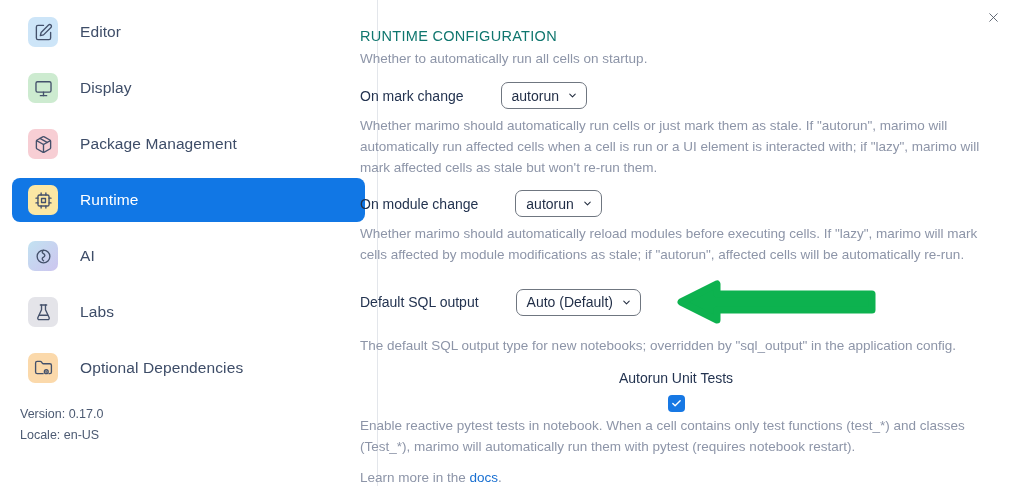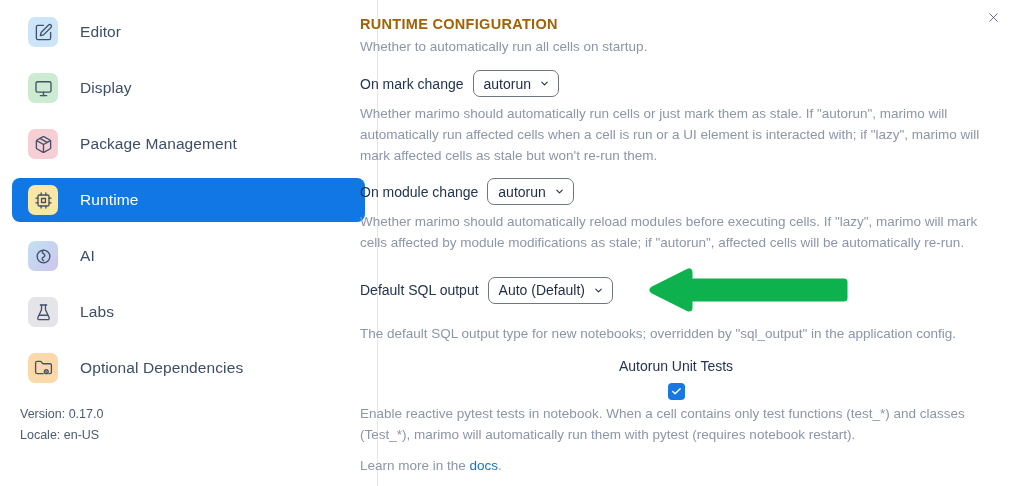--- a/index.html
+++ b/index.html
@@ -23,33 +23,33 @@
   .tile-package { background:#f7ced4; }
   .tile-runtime { background:#fbe7a4; }
   .tile-ai      { background:linear-gradient(135deg,#c2e2f1 0%,#cdc5ef 100%); }
   .tile-deps    { background:#fbd9ab; }
   .tile-labs    { background:#e4e4e9; }
   .sidebar-meta { margin-top:14px; padding-left:8px; }
   .sidebar-meta div { font-size:12.5px; color:#4c5a72; line-height:21px; }
 
   
   .main { position:absolute; left:360px; top:0; width:632px; }
-  .panel-title { margin-top:16px; font-size:14.5px; font-weight:bold; color:#a16207;
+  .panel-title { margin-top:28px; font-size:14.5px; font-weight:normal; color:#0f766e;
     letter-spacing:.3px; }
   .field-row { display:flex; align-items:center; gap:9px; }
   .field-label { font-size:14px; color:#233350; }
   .desc { font-size:13.5px; color:#8d95a8; line-height:21px; }
 
   .checkbox { width:17px; height:17px; border-radius:4px; background:#1778e4;
     display:inline-flex; align-items:center; justify-content:center; cursor:pointer; }
   .checkbox svg { stroke:#fff; fill:none; stroke-width:3; stroke-linecap:round; stroke-linejoin:round; }
 
   .select { display:inline-flex; align-items:center; gap:8px; height:27px;
     border:1px solid #6f7680; border-radius:7px; background:#fff; padding:0 8px 0 10px;
-    font-size:14px; color:#1f2c45; cursor:pointer; }
+    font-size:14px; color:#1f2c45; cursor:pointer;margin-left:28px; }
   .select svg { stroke:#222c3f; fill:none; stroke-width:2.2; stroke-linecap:round; stroke-linejoin:round; }
 
   .row-startup   { margin-top:16px; }
   .desc-startup  { margin-top:4px; }
   .row-cell      { margin-top:13px; }
   .para-cell     { margin-top:6px; }
   .row-module    { margin-top:12px;text-align:center; }
   .para-module   { margin-top:6px; }
   .row-sql       { margin-top:12px; position:relative; }
   .desc-sql      { margin-top:8px; }

